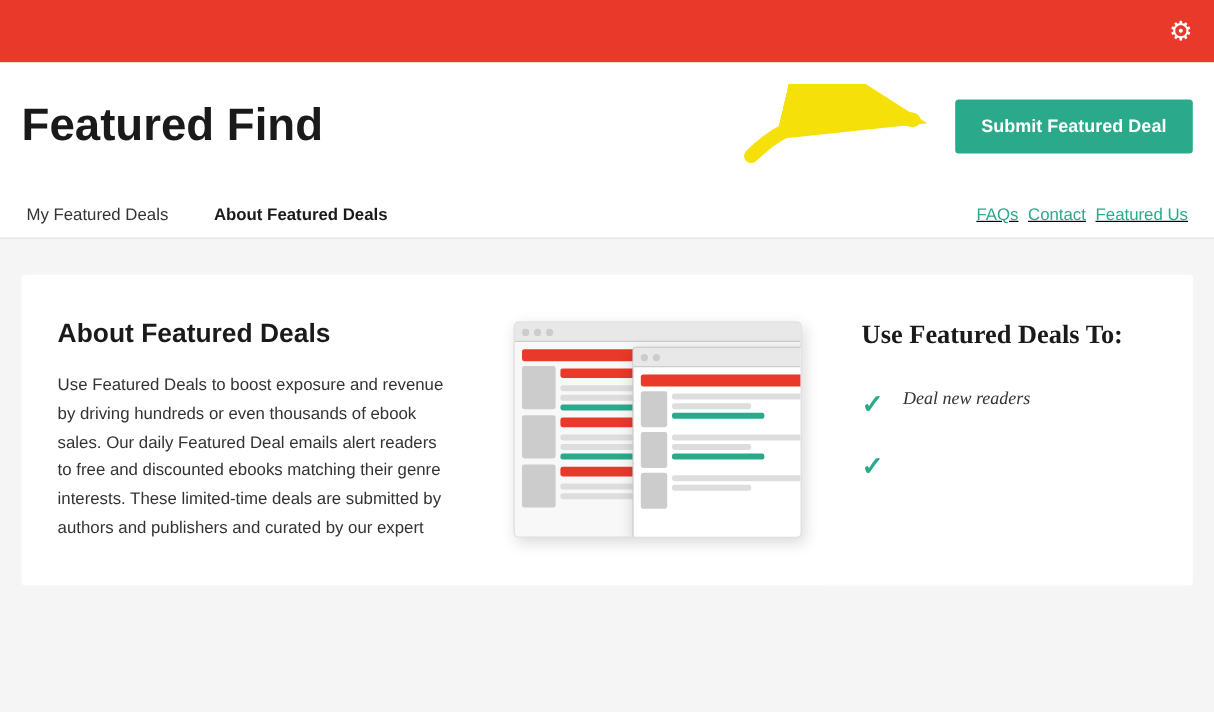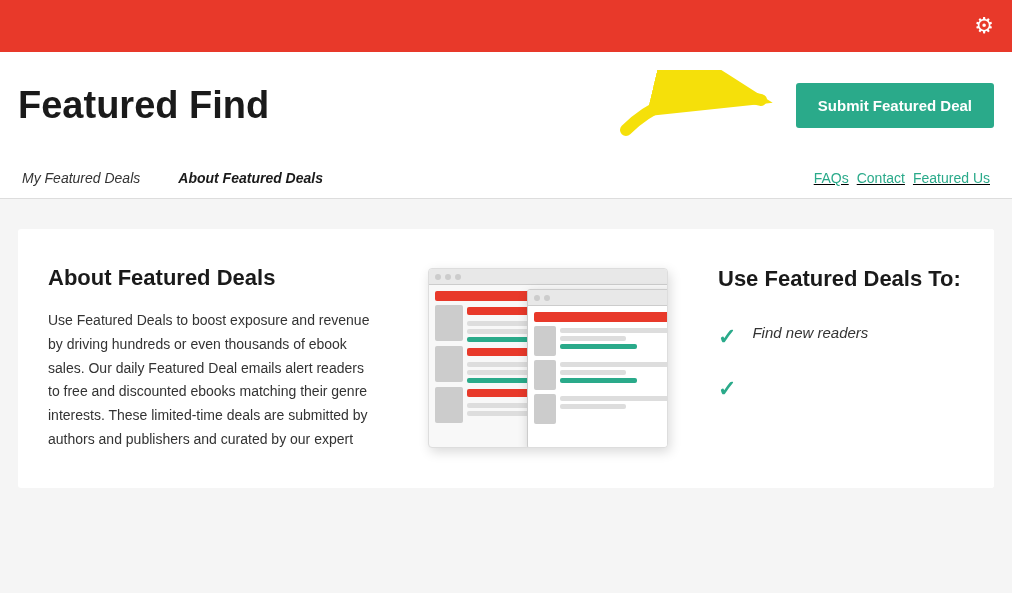--- a/index.html
+++ b/index.html
@@ -66,21 +66,20 @@
     
     .nav {
       display: flex;
       align-items: center;
       justify-content: space-between;
       padding: 0 0;
     }
     .nav-left {
       display: flex;
       gap: 30px;
-      font-style: italic;
     }
     .nav-right {
       display: flex;
       text-decoration: underline;
     }
     .nav-item {
       padding: 12px 4px;
       font-size: 14px;
       color: #333;
       cursor: pointer;
@@ -114,20 +113,21 @@
       flex: 0 0 280px;
       padding: 36px 20px;
       display: flex;
       align-items: center;
       justify-content: center;
     }
     .card-right {
       flex: 1;
       padding: 36px 30px;
       background: white;
+      font-family: Liberation Serif, serif;
     }
 
     .about-title {
       font-size: 22px;
       font-weight: bold;
       color: #1a1a1a;
       margin-bottom: 18px;
     }
     .about-text {
       font-size: 14px;
@@ -358,21 +358,21 @@
             </div>
           </div>
         </div>
       </div>
     </div>
 
     <div class="card-right">
       <h2 class="use-title">Use Featured Deals To:</h2>
       <div class="check-item">
         <span class="check-icon">✓</span>
-        <span class="check-text">Find new readers</span>
+        <span class="check-text">Deal new readers</span>
       </div>
       <div class="check-item">
         <span class="check-icon">✓</span>
       </div>
     </div>
 
   </div>
 </div>
 
 </body></html>

